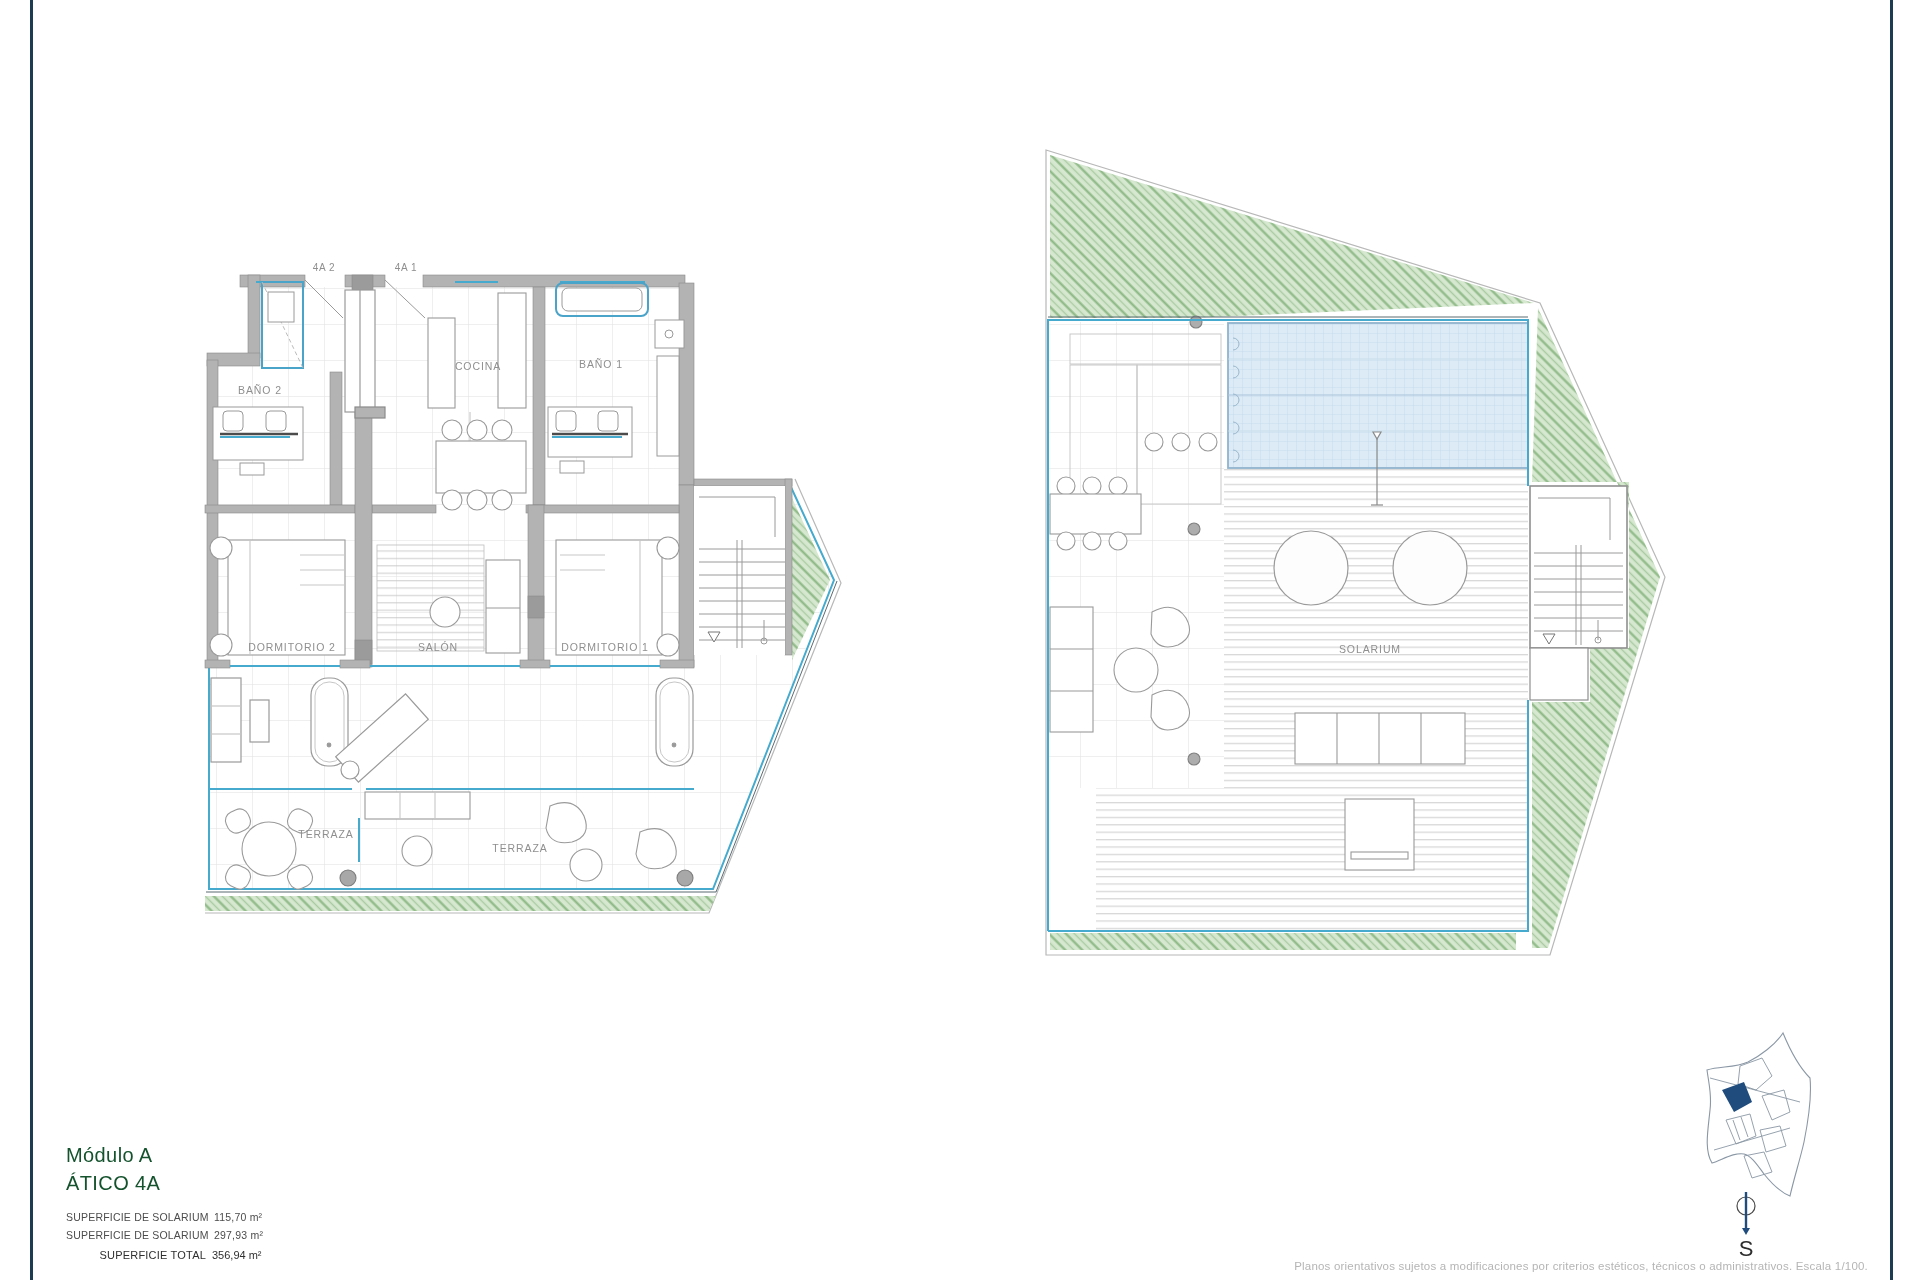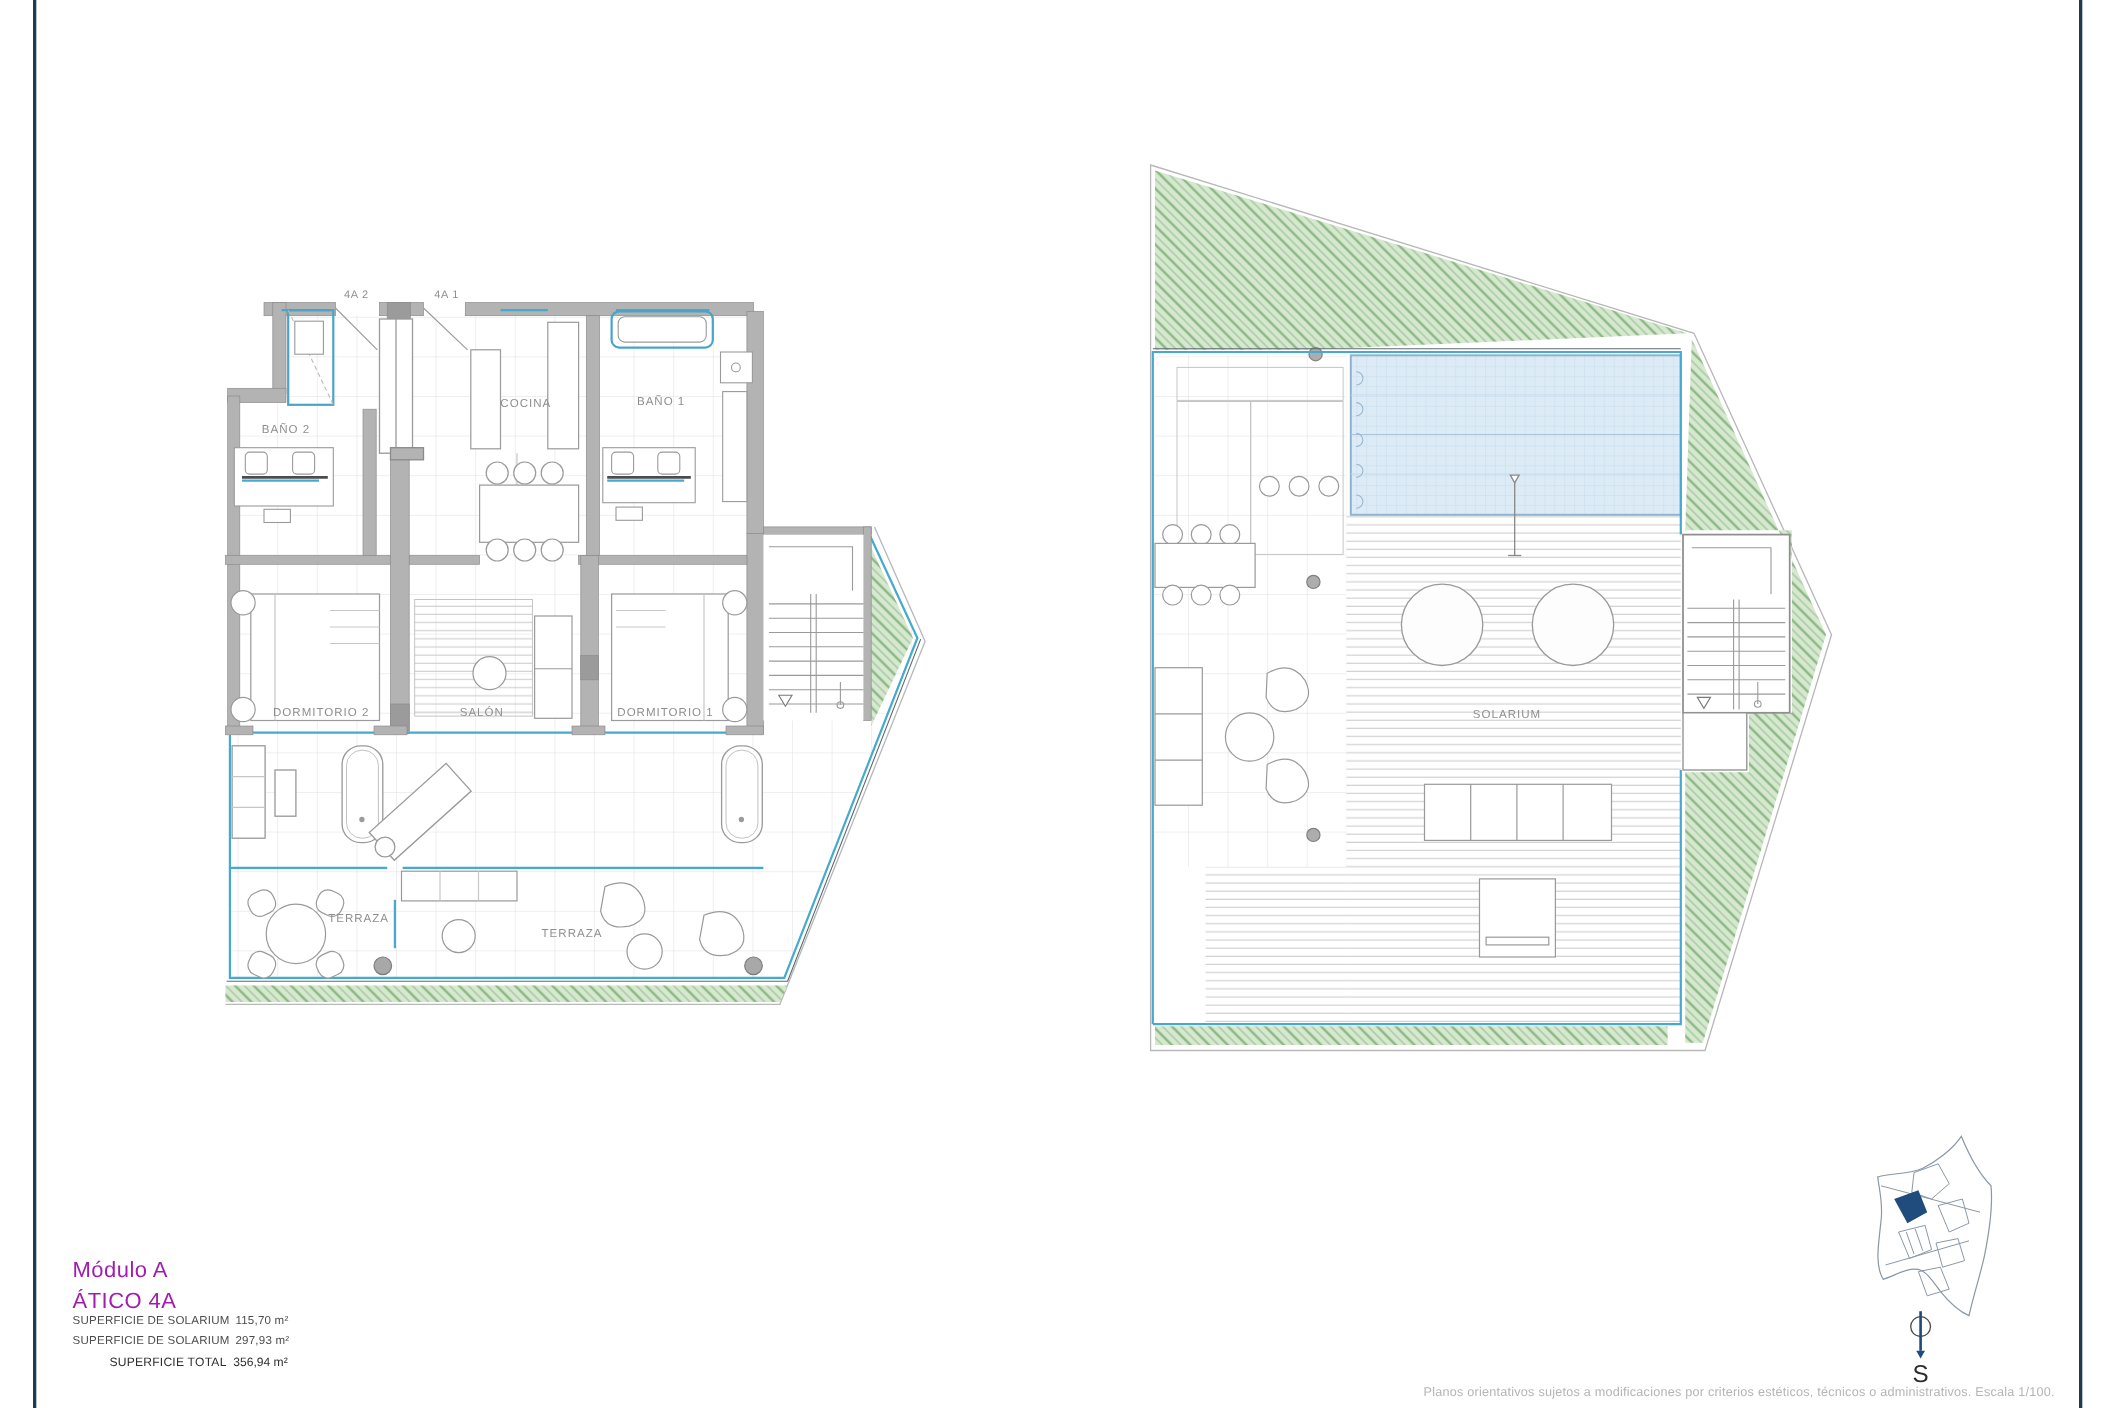--- a/index.html
+++ b/index.html
@@ -7,23 +7,23 @@
        font-family:"Liberation Sans",sans-serif;}
   .rule{position:absolute;top:0;bottom:0;width:3px;background:#1d3c52;}
   #rule-left{left:30px;}
   #rule-right{left:1890px;}
   #plan-svg{position:absolute;left:0;top:0;}
   svg text{font-family:"Liberation Sans",sans-serif;}
   .lbl{font-size:10.5px;fill:#8f8f8f;letter-spacing:0.9px;text-anchor:middle;}
   .doorlbl{font-size:10px;fill:#8f8f8f;letter-spacing:0.6px;text-anchor:middle;}
   .compass-s{font-size:22px;fill:#2e2e2e;text-anchor:middle;}
   .title-block{position:absolute;left:66px;top:1144px;width:260px;}
-  .tb-module,.tb-unit{font-size:20px;color:#a21caf;letter-spacing:0.4px;}
+  .tb-module,.tb-unit{font-size:20px;color:#14532d;letter-spacing:0.4px;}
   .tb-module{margin-bottom:5px;}
-  .tb-unit{}
+  .tb-unit{margin-bottom:16px;}
   .tb-line{display:grid;grid-template-columns:146px 1fr;font-size:10.5px;
            color:#4c4c4c;letter-spacing:0.2px;margin-bottom:6px;}
   .tb-left{white-space:nowrap;overflow:hidden;}
   .tb-value{padding-left:2px;}
   .tb-total{display:grid;grid-template-columns:146px 1fr;font-size:11px;
             font-weight:normal;color:#2f2f2f;margin-top:8px;}
   .tb-total-label{text-align:right;padding-right:6px;letter-spacing:0.2px;}
   .disclaimer{position:absolute;right:52px;bottom:8px;font-size:11.5px;
               color:#b5b5b5;letter-spacing:0.2px;}
 </style>

